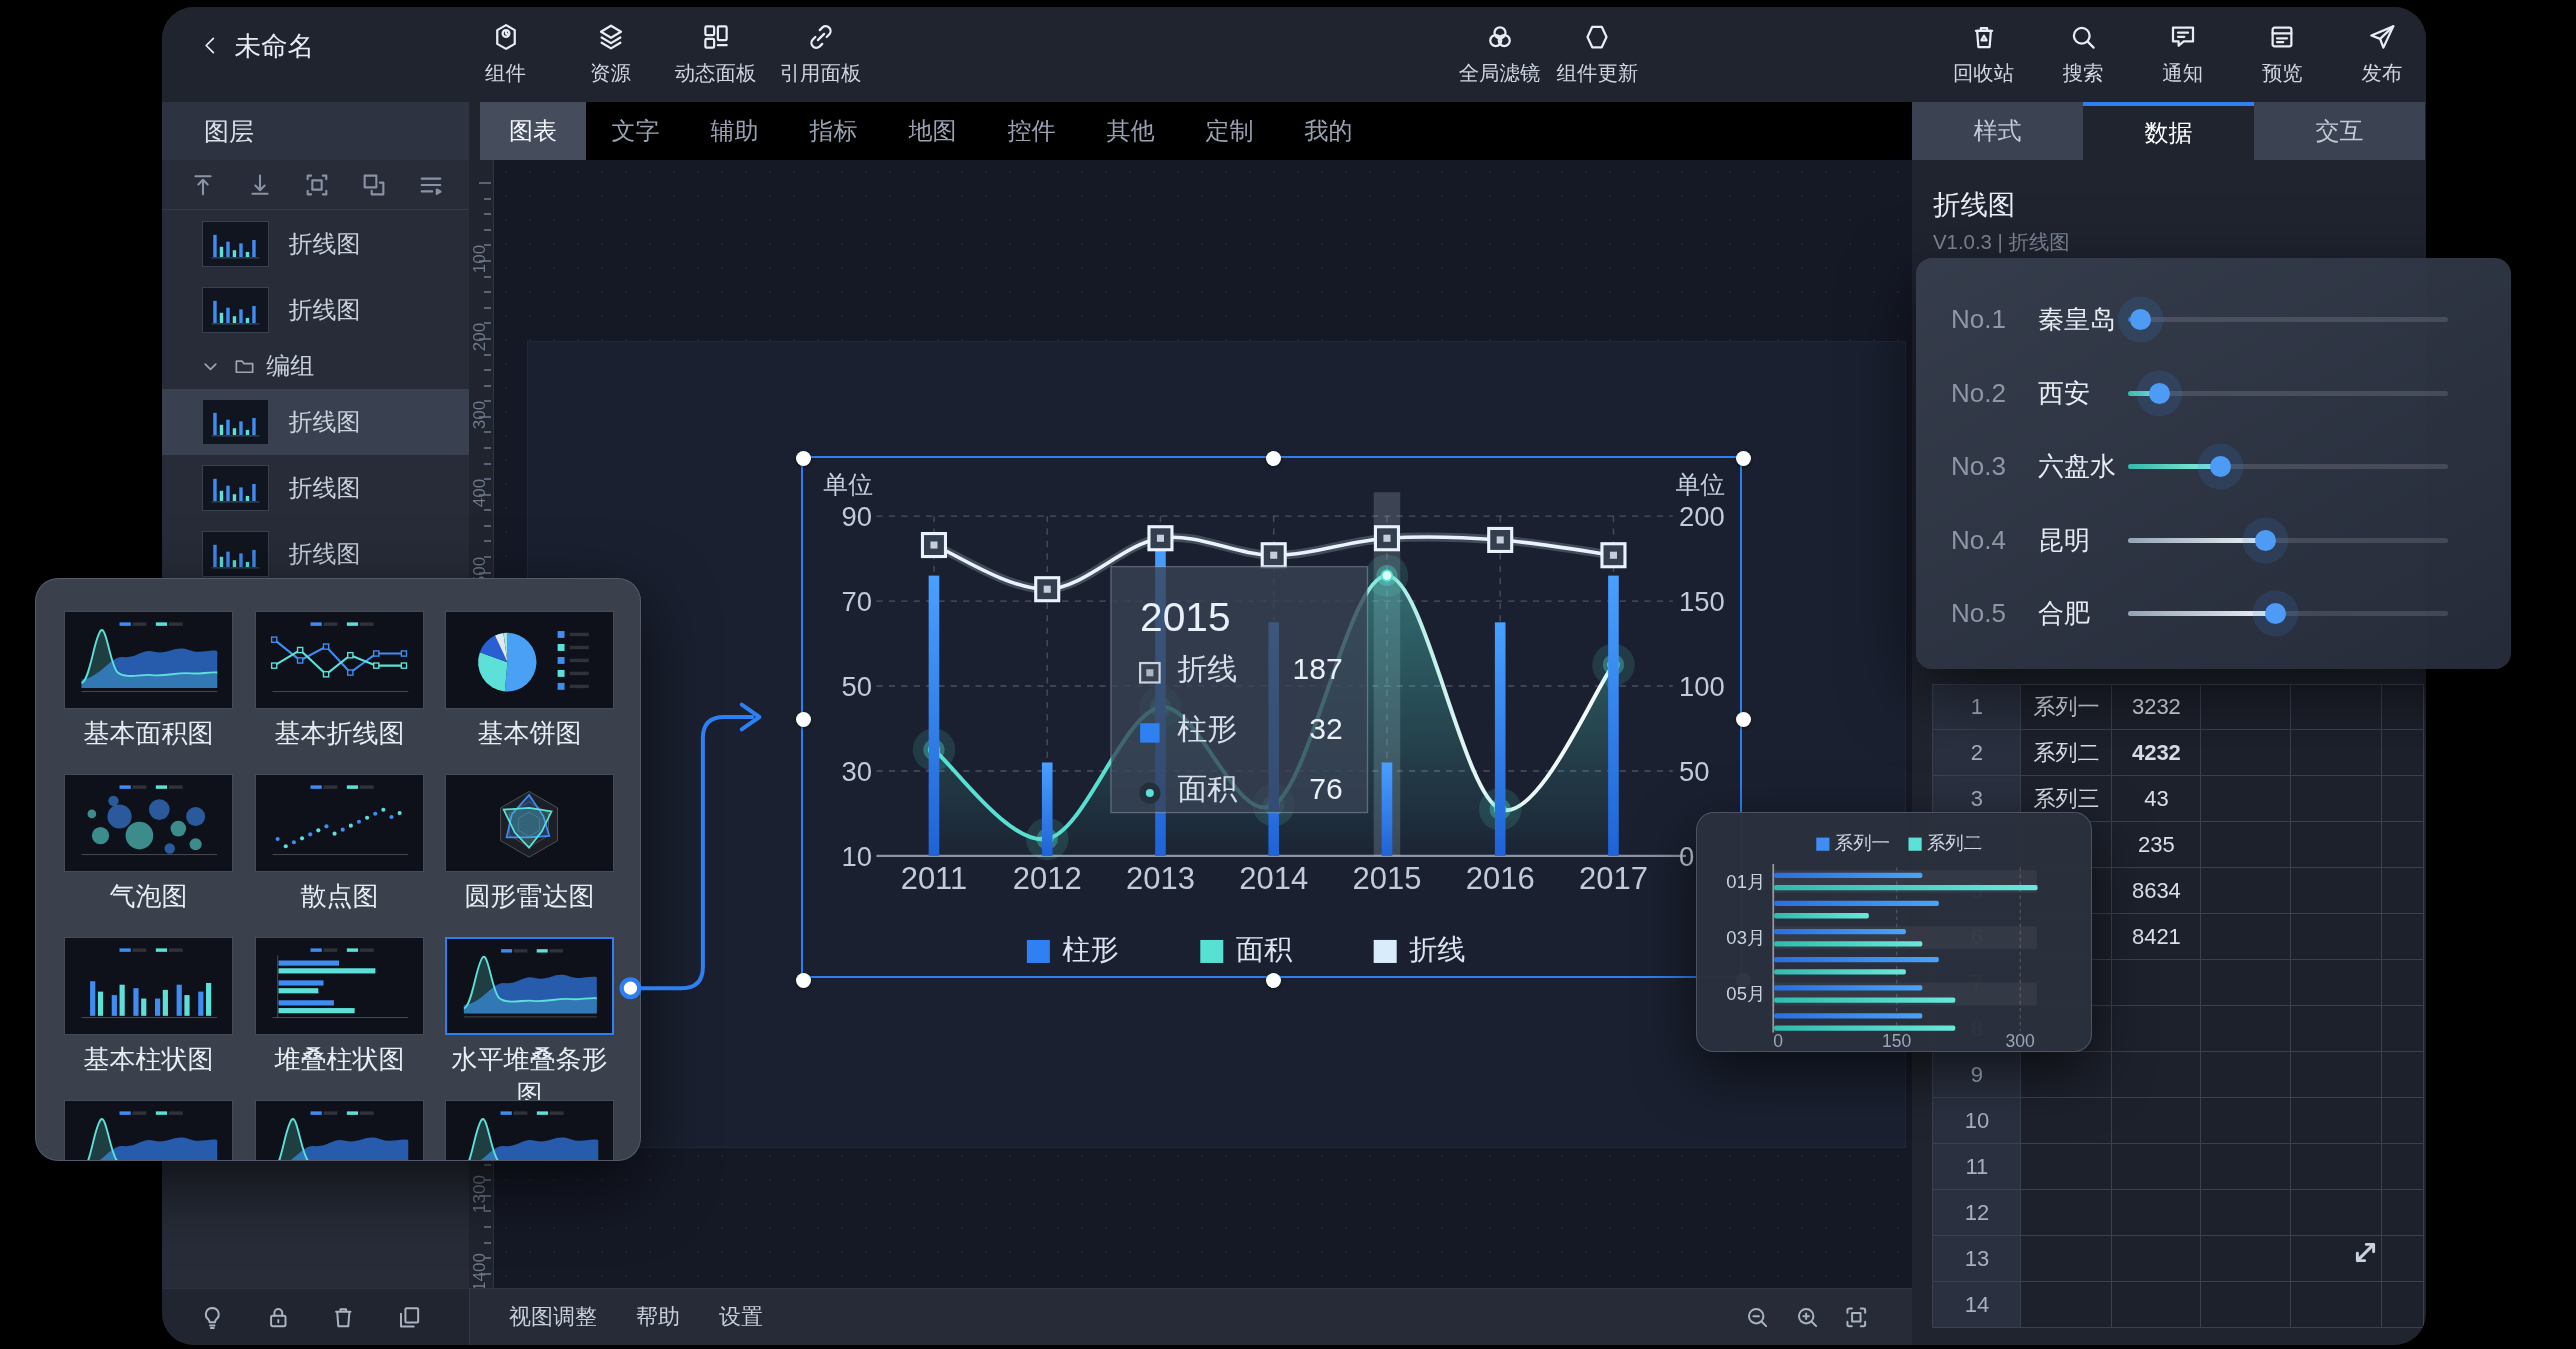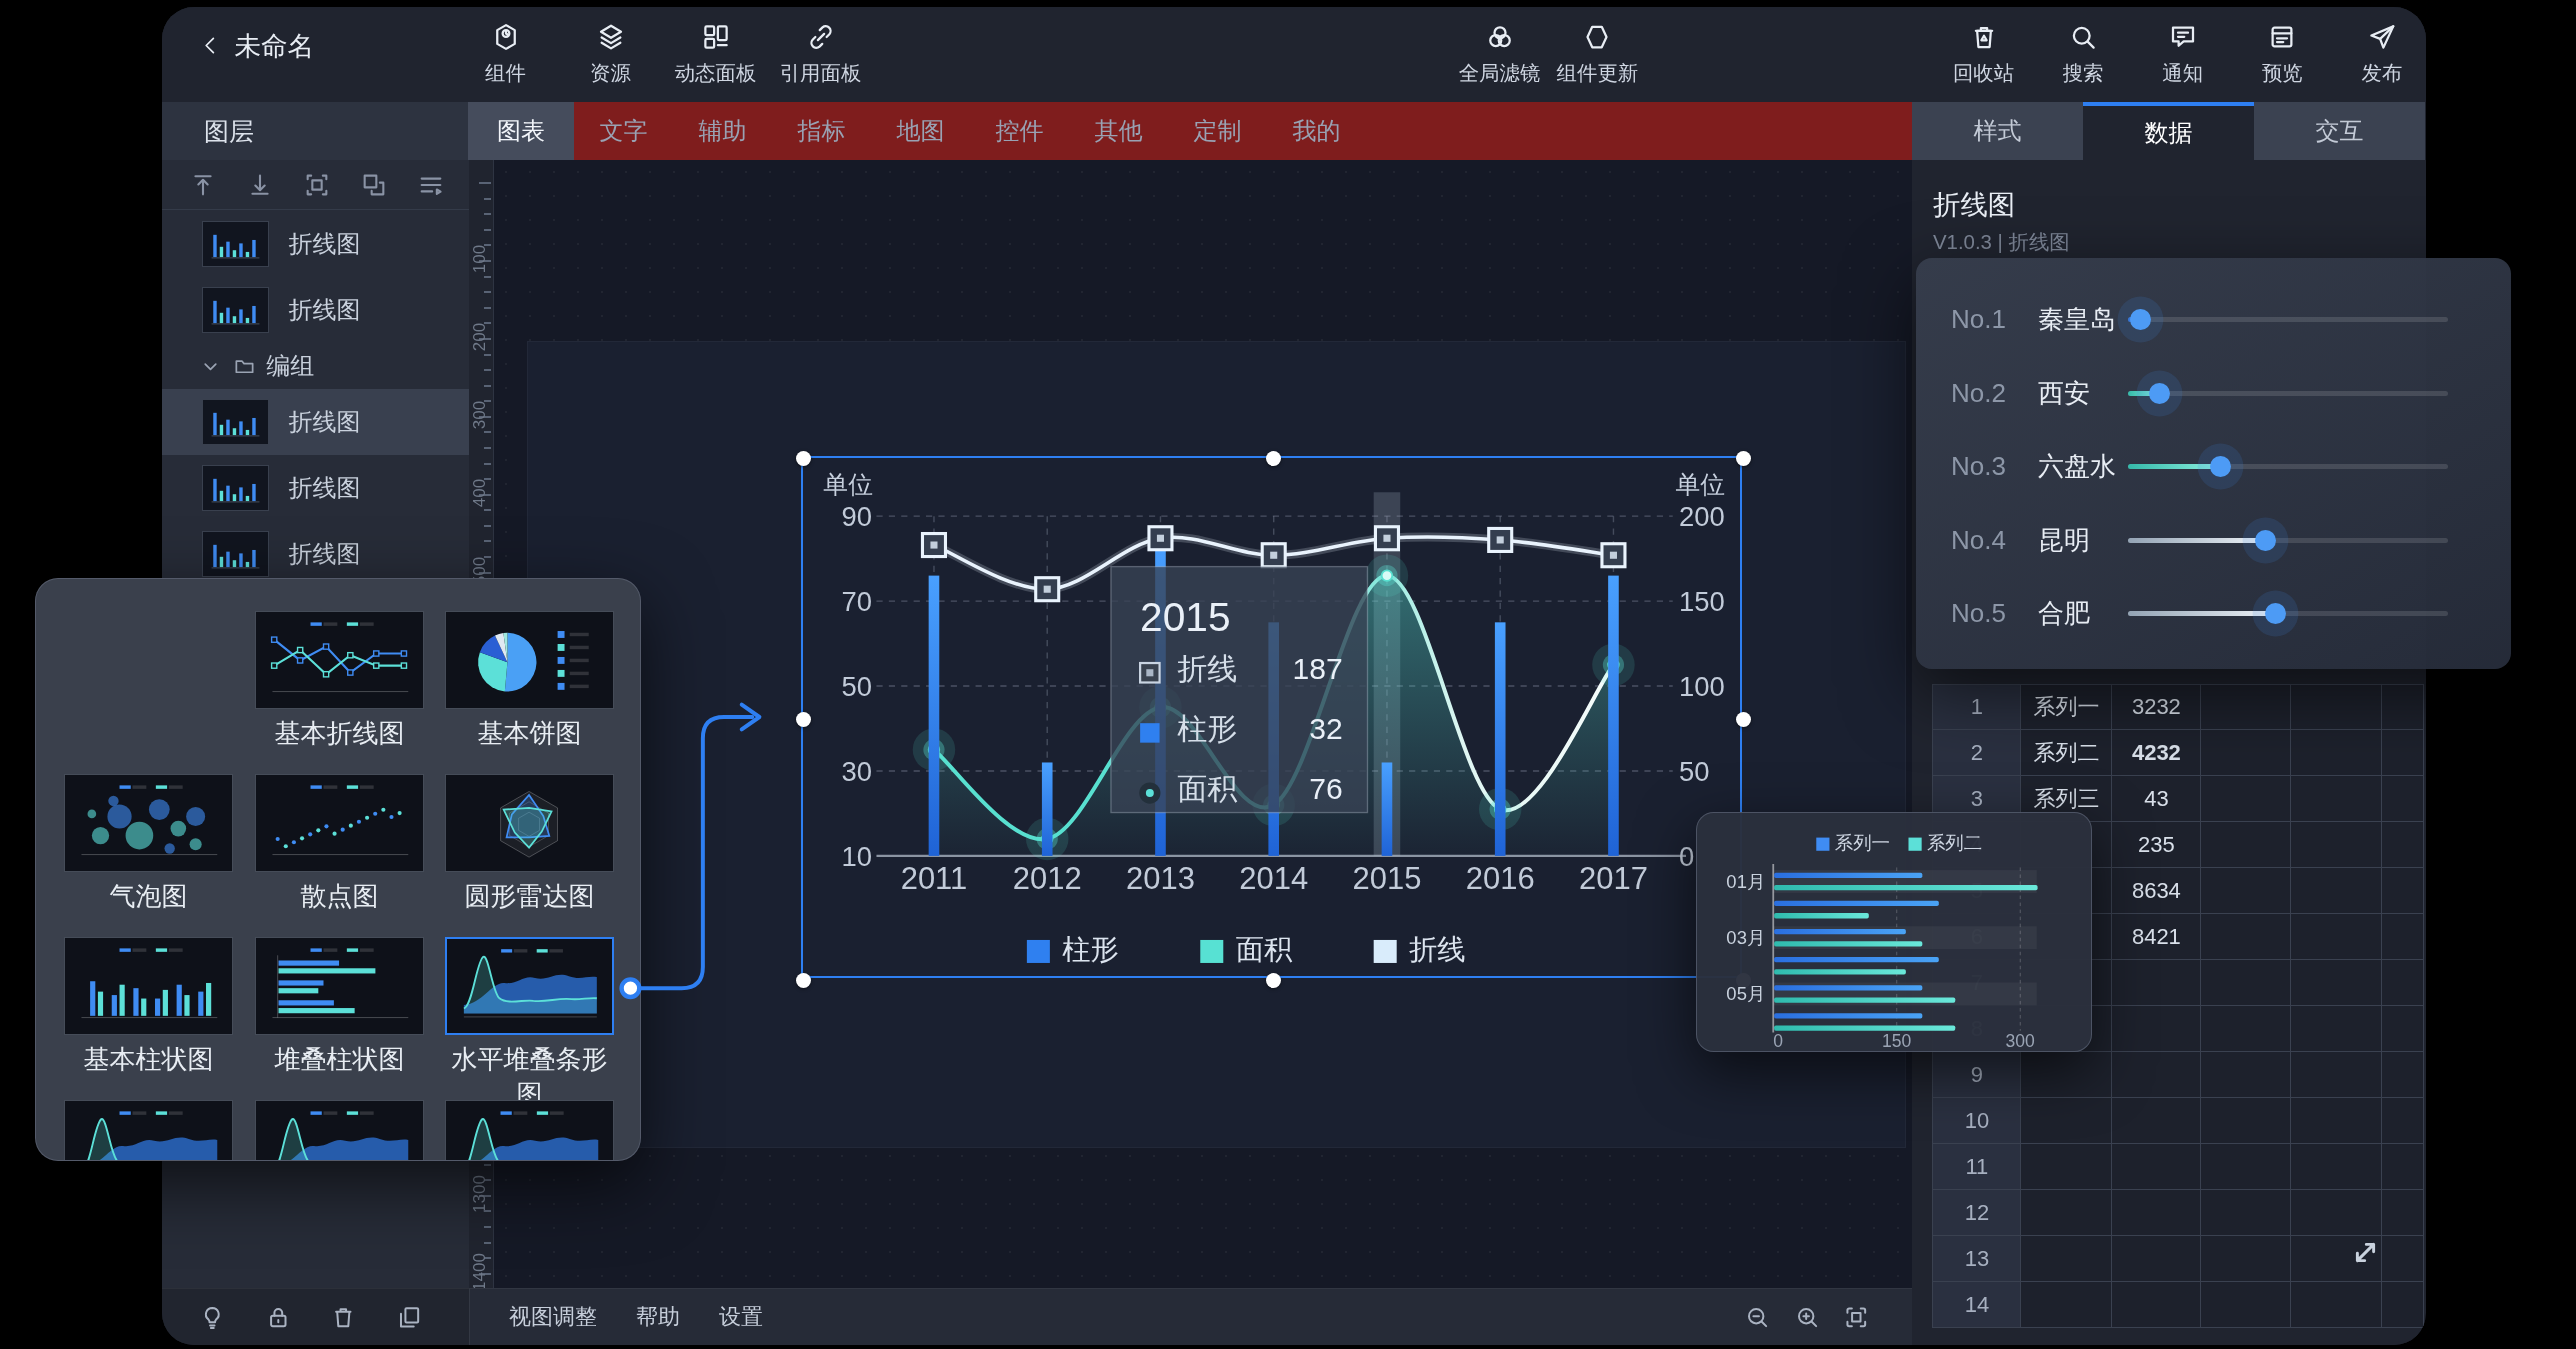--- a/index.html
+++ b/index.html
@@ -20,21 +20,21 @@
   .sb-tools{position:absolute;left:0;top:58px;width:100%;height:50px;display:flex;align-items:center;gap:29px;padding-left:26.6px;border-bottom:0.9px solid #343b49;}
   .sb-tool{width:28px;height:28px;color:#8a93a5;cursor:pointer;}
   .sb-list{position:absolute;left:0;top:109px;width:100%;}
   .layer-item{height:66px;display:flex;align-items:center;gap:19.5px;padding-left:40px;cursor:pointer;}
   .layer-item.sel{background:#39404f;}
   .layer-thumb{width:67px;height:46px;background:#11151f;border:0.9px solid #39404e;flex:none;}
   .layer-label{font-size:24px;color:#c9d1dd;}
   .group-row{height:46px;display:flex;align-items:center;gap:10.6px;padding-left:37px;color:#c9d1dd;font-size:24px;cursor:pointer;}
   .group-row .micon{width:23px;height:23px;color:#9aa3b3;}
   
-  .tabstrip{position:absolute;left:306px;top:95px;width:1506px;height:58px;background:#7f1d1d;display:flex;}
+  .tabstrip{position:absolute;left:318px;top:95px;width:1506px;height:58px;background:#000000;display:flex;}
   .cat-tab{height:58px;display:flex;align-items:center;justify-content:center;font-size:24px;color:#99a2b3;width:99px;cursor:pointer;}
   .cat-tab.active{width:106px;background:#454c5c;color:#f2f5fa;}
   
   .ruler{position:absolute;left:307px;top:153px;width:25px;height:1128px;background:#20242f;border-right:0.9px solid #2e3442;overflow:hidden;}
   .rtick{position:absolute;right:1.8px;height:1.8px;background:#596375;}
   .rlabel{position:absolute;left:-14px;width:50px;text-align:center;font-size:17px;color:#6f7989;transform:rotate(-90deg);}
   .canvas{position:absolute;left:332px;top:153px;width:1418px;height:1128px;background:#151926;overflow:hidden;}
   .canvas .dots{position:absolute;inset:0;background-image:radial-gradient(rgba(255,255,255,0.05) 1.2px,transparent 1.2px);background-size:24px 24px;}
   .dashboard{position:absolute;left:33px;top:181px;width:1379px;height:807px;background:#1a2030;border:0.9px solid rgba(255,255,255,0.04);}
   .chart-wrap{position:absolute;left:307px;top:296px;width:941px;height:522px;}
@@ -708,20 +708,35 @@
             <div class="tcell" style="width: 42px;"></div>
           </div>
         </div>
       <div class="resize-ic"><svg viewBox="0 0 24 24" fill="none" stroke="currentColor" stroke-width="1.8" stroke-linecap="round" stroke-linejoin="round">
             <path d="M7 17L17 7M17 7h-4.5M17 7v4.5M7 17h4.5M7 17v-4.5"></path>
           </svg></div>
     </div>
   </div>
 
   <div class="gallery" id="gallery">
+      <div class="gitem" style="left: 28px; top: 32px;">
+        <div class="gthumb">
+          <svg viewBox="0 0 191 111">
+            <rect x="62" y="12" width="13" height="4" fill="#3f8cf3"></rect>
+            <rect x="104" y="12" width="13" height="4" fill="#5ce0d8"></rect>
+            <rect x="77" y="12" width="16" height="4" fill="rgba(255,255,255,0.28)" opacity="0.5"></rect>
+            <rect x="119" y="12" width="16" height="4" fill="rgba(255,255,255,0.28)" opacity="0.5"></rect>
+            <line x1="18" y1="92" x2="175" y2="92" stroke="rgba(255,255,255,0.28)" stroke-width="1"></line>
+            <path d="M18 88 L18 78 C40 76 52 50 66 52 C82 54 88 42 102 46 C118 50 126 38 142 44 C156 49 164 43 175 45 L175 88 Z" fill="#2d6fd0" opacity="0.8"></path>
+            <path d="M18 82 C28 80 33 26 41 21 C47 18 52 64 60 70 C70 78 90 71 100 73 C115 75 130 69 145 71 C155 72 166 69 175 70 L175 88 L18 88 Z" fill="#5ce0d8" opacity="0.22"></path>
+            <path d="M18 82 C28 80 33 26 41 21 C47 18 52 64 60 70 C70 78 90 71 100 73 C115 75 130 69 145 71 C155 72 166 69 175 70" fill="none" stroke="#5ce0d8" stroke-width="2.2"></path>
+          </svg>
+        </div>
+        <div class="glabel">基本面积图</div>
+      </div>
       <div class="gitem" style="left: 219px; top: 32px;">
         <div class="gthumb">
           <svg viewBox="0 0 191 111">
             <rect x="62" y="12" width="13" height="4" fill="#3f8cf3"></rect>
             <rect x="104" y="12" width="13" height="4" fill="#5ce0d8"></rect>
             <rect x="77" y="12" width="16" height="4" fill="rgba(255,255,255,0.28)" opacity="0.5"></rect>
             <rect x="119" y="12" width="16" height="4" fill="rgba(255,255,255,0.28)" opacity="0.5"></rect>
             <line x1="18" y1="92" x2="175" y2="92" stroke="rgba(255,255,255,0.28)" stroke-width="1"></line>
             <polyline points="20,32 50,56 80,40 108,70 138,48 170,48" fill="none" stroke="#3f8cf3" stroke-width="2.4"></polyline>
             <polyline points="20,62 50,44 80,72 108,50 138,62 170,62" fill="none" stroke="#5ce0d8" stroke-width="2.4"></polyline>

